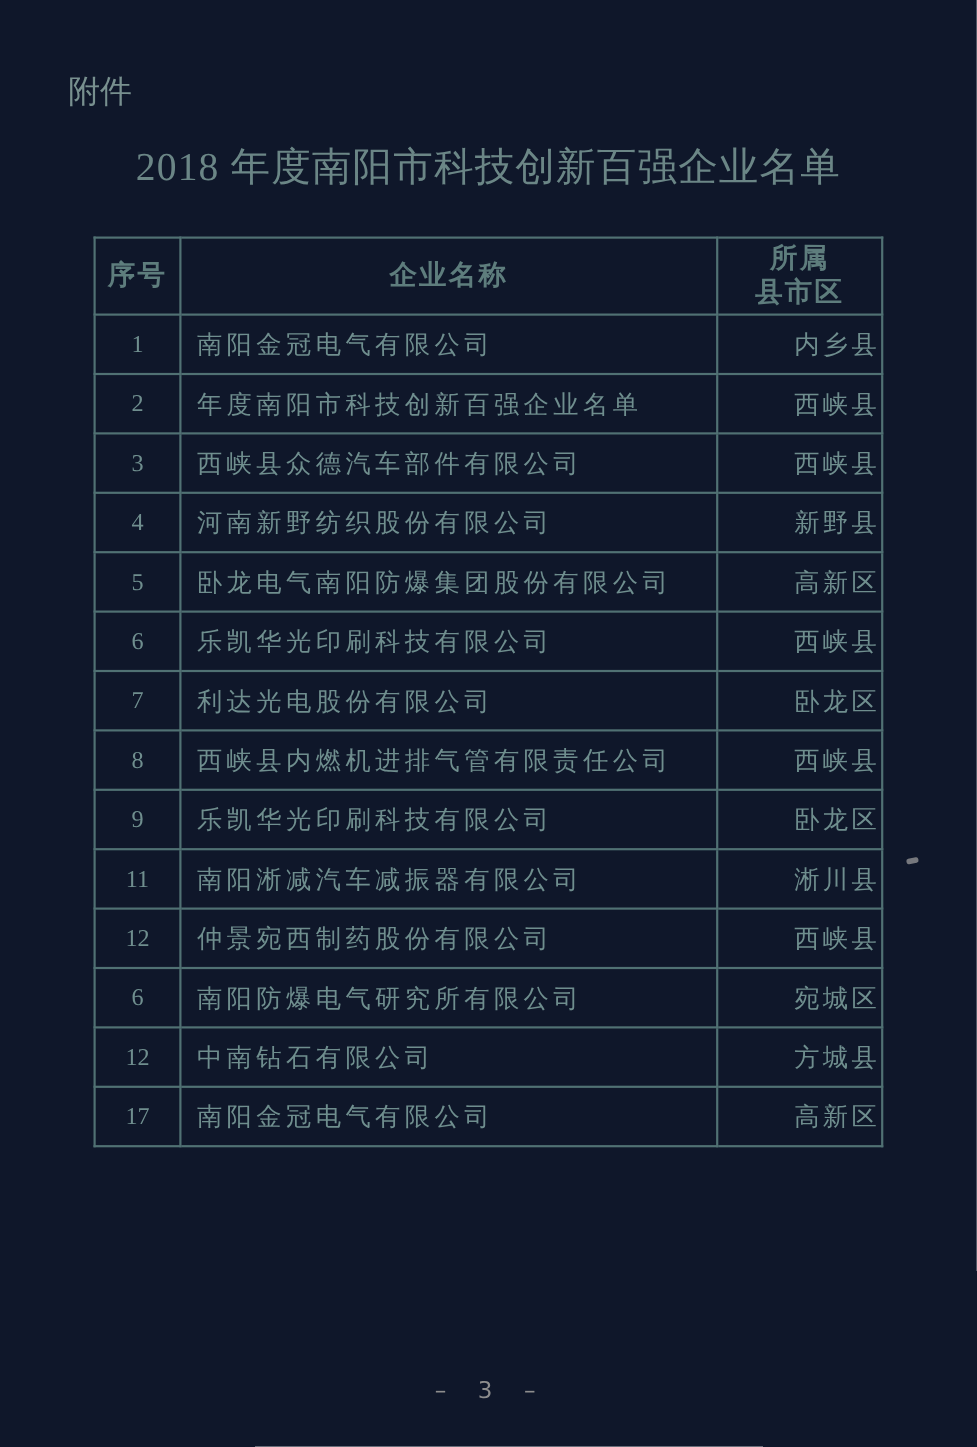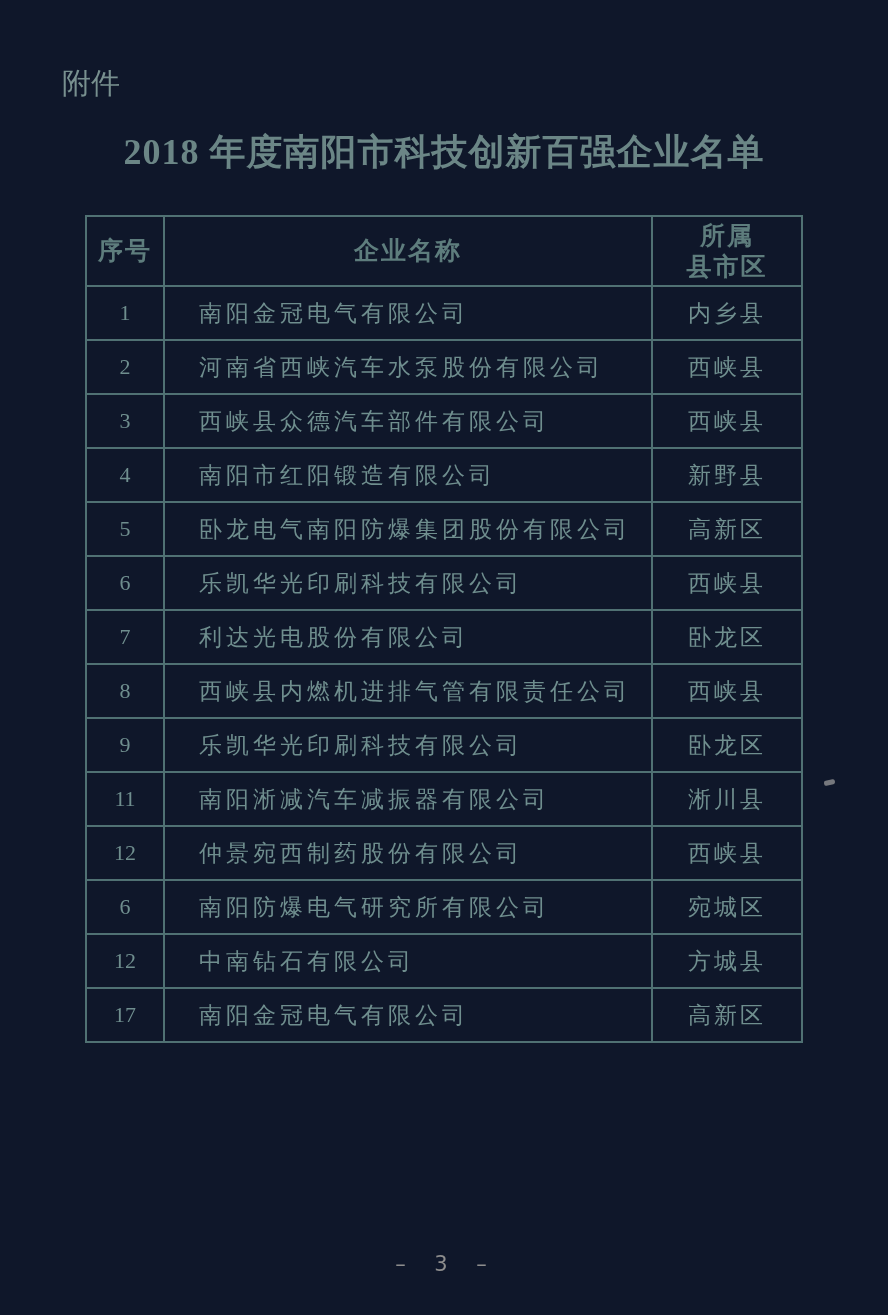--- a/index.html
+++ b/index.html
@@ -22,21 +22,21 @@
     color: #78908f;
   }
   .title {
     position: absolute;
     left: 0;
     right: 0;
     top: 128px;
     margin: 0;
     text-align: center;
     font-size: 36px;
-    font-weight: bold;
+    font-weight: normal;
     color: #6b8686;
     letter-spacing: 1px;
   }
   table.enterprise-table {
     position: absolute;
     left: 85px;
     top: 215px;
     width: 716px;
     border-collapse: collapse;
     table-layout: fixed;
@@ -63,27 +63,27 @@
   col.col-no    { width: 78px;  }
   col.col-name  { width: 488px; }
   col.col-district { width: 150px; }
   td.cell-no {
     text-align: center;
     font-size: 22px;
     vertical-align: middle;
   }
   td.cell-name {
     text-align: left;
-    padding-left: 34px;
+    padding-left: 14px;
     font-size: 23px;
     letter-spacing: 4px;
     vertical-align: middle;
   }
   td.cell-district {
-    text-align: center;
+    text-align: right;
     font-size: 23px;
     letter-spacing: 3px;
     vertical-align: middle;
     margin-top: 17px;
   }
   .speck {
     position: absolute;
     left: 824px;
     top: 780px;
     width: 11px;
@@ -132,31 +132,31 @@
       </tr>
     </thead>
     <tbody id="table-body">
         <tr>
       <td class="cell-no">1</td>
       <td class="cell-name">南阳金冠电气有限公司</td>
       <td class="cell-district">内乡县</td>
     </tr>
         <tr>
       <td class="cell-no">2</td>
-      <td class="cell-name">河南省西峡汽车水泵股份有限公司</td>
+      <td class="cell-name">年度南阳市科技创新百强企业名单</td>
       <td class="cell-district">西峡县</td>
     </tr>
         <tr>
       <td class="cell-no">3</td>
       <td class="cell-name">西峡县众德汽车部件有限公司</td>
       <td class="cell-district">西峡县</td>
     </tr>
         <tr>
       <td class="cell-no">4</td>
-      <td class="cell-name">南阳市红阳锻造有限公司</td>
+      <td class="cell-name">河南新野纺织股份有限公司</td>
       <td class="cell-district">新野县</td>
     </tr>
         <tr>
       <td class="cell-no">5</td>
       <td class="cell-name">卧龙电气南阳防爆集团股份有限公司</td>
       <td class="cell-district">高新区</td>
     </tr>
         <tr>
       <td class="cell-no">6</td>
       <td class="cell-name">乐凯华光印刷科技有限公司</td>

